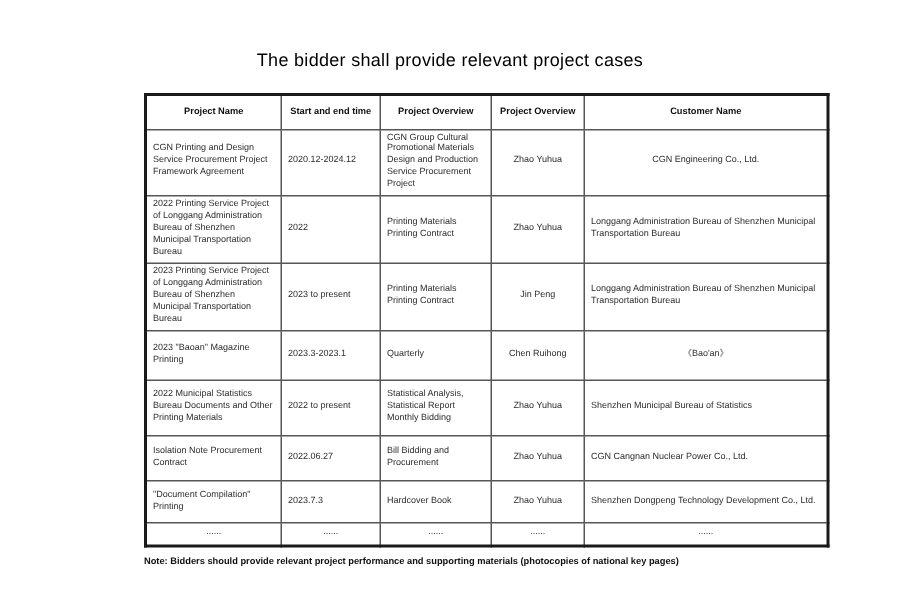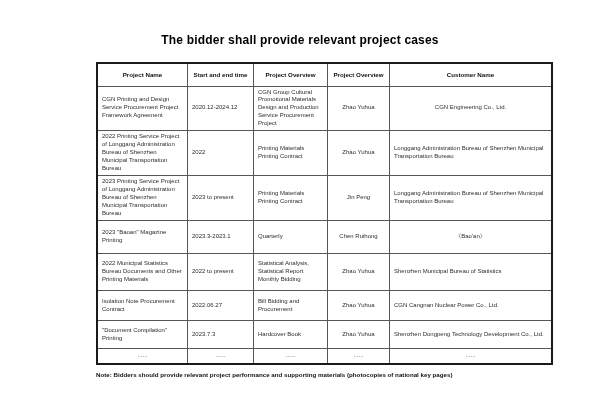--- a/index.html
+++ b/index.html
@@ -6,21 +6,21 @@
   body {
     width:600px; height:400px;
     background:#ffffff;
     font-family:"Liberation Sans", sans-serif;
     position:relative;
     overflow:hidden;
   }
   .doc-title {
     position:absolute; top:33px; left:0; right:0;
     text-align:center;
-    font-size:12px; font-weight:bold; color:#000;
+    font-size:12px; font-weight:normal; color:#000;
     letter-spacing:0.2px;
   }
   .table-wrap { position:absolute; left:96px; top:62px; }
   table.project-table {
     border-collapse:collapse;
     table-layout:fixed;
     width:409px;
     border:2px solid #1a1a1a;
   }
   .project-table th, .project-table td {

